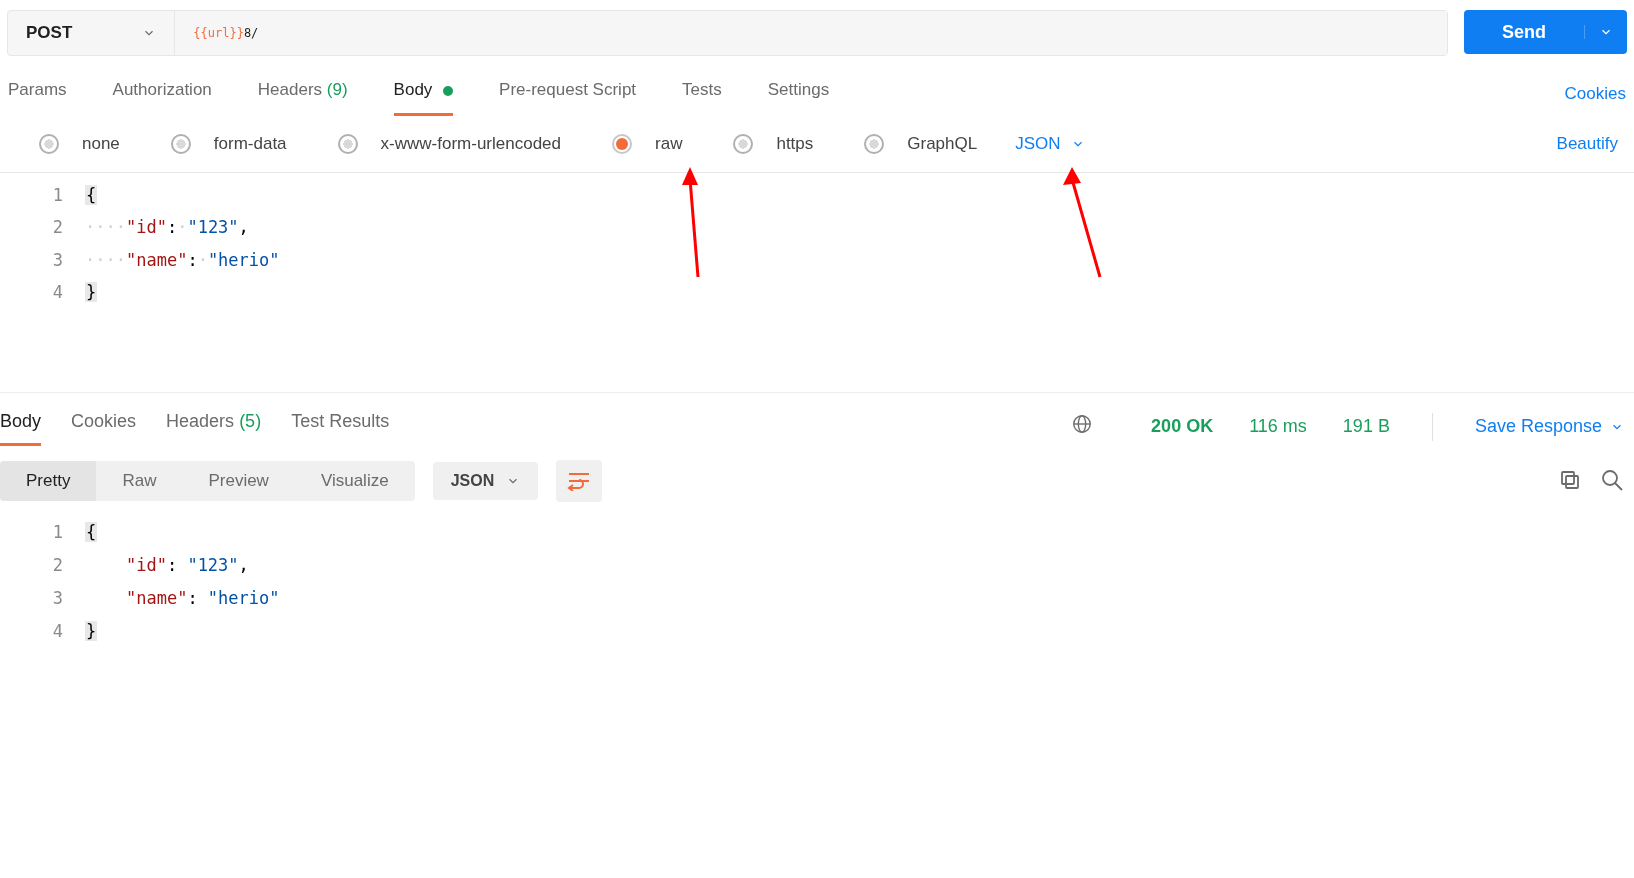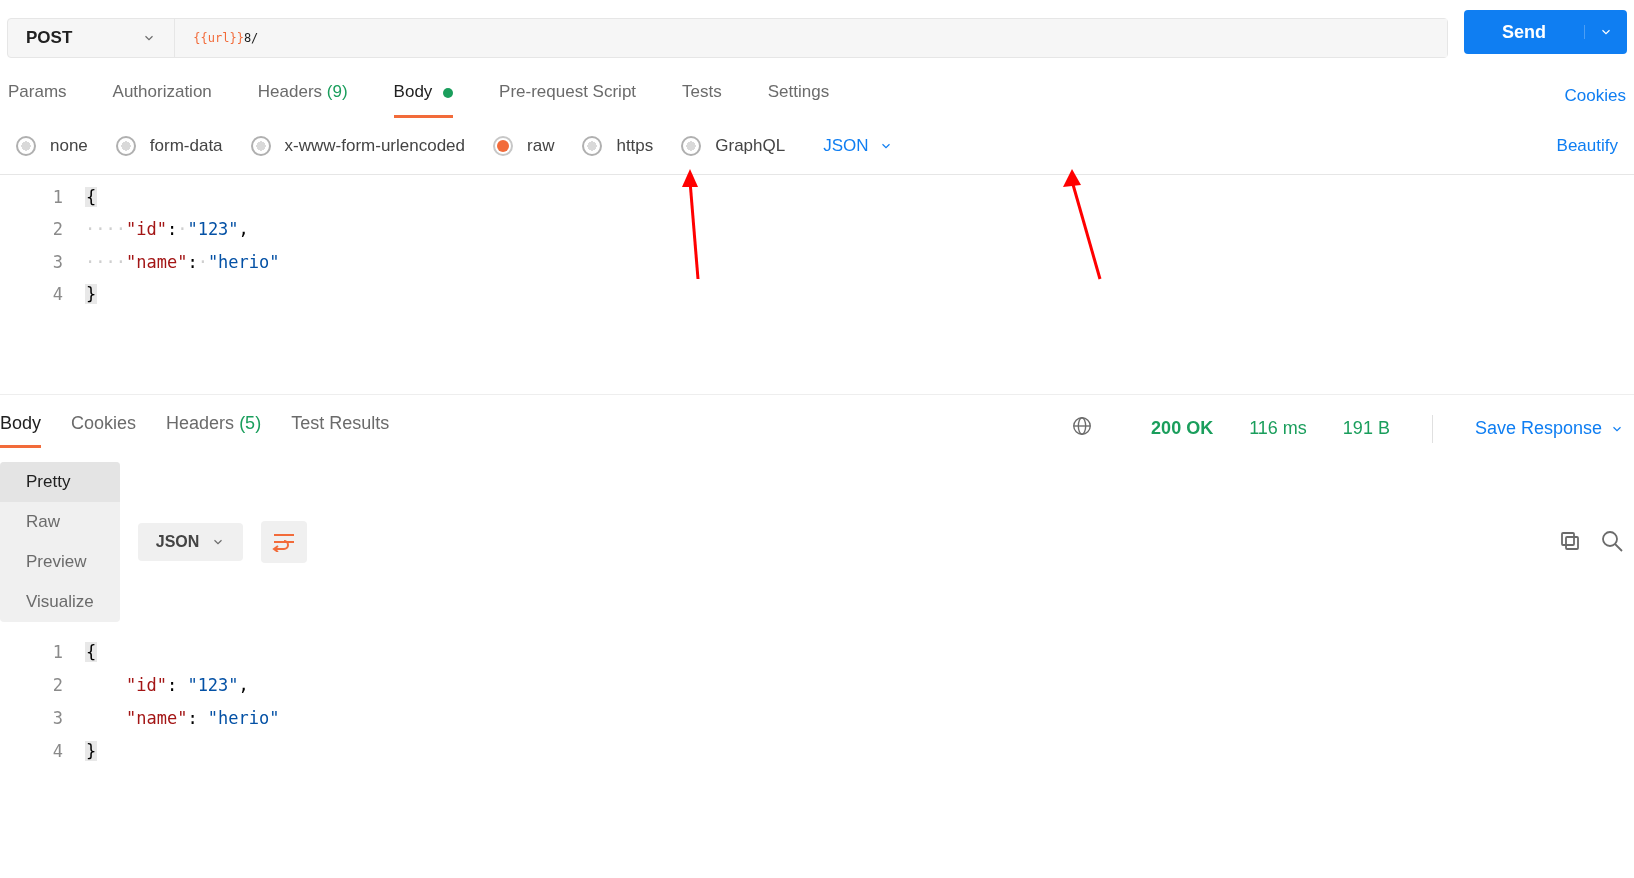--- a/index.html
+++ b/index.html
@@ -1,35 +1,35 @@
 <!DOCTYPE html>
 <html><head>
 <meta charset="utf-8">
 <style>
 * { box-sizing: border-box; margin: 0; padding: 0; }
 body { font-family: -apple-system, BlinkMacSystemFont, "Segoe UI", Arial, sans-serif; font-size: 15px; color: #212121; background: #fff; width: 1634px; }
 .top-row { display: flex; gap: 16px; padding: 10px 7px 10px 7px; align-items: stretch; }
-.method-url { display: flex; flex: 1; border: 1px solid #e6e6e6; border-radius: 4px; background: #f6f6f6; height: 40px; margin-top: 8px; }
+.method-url { display: flex; flex: 1; border: 1px solid #e6e6e6; border-radius: 4px; background: #f6f6f6; height: 46px; }
 .method-select { display: flex; align-items: center; padding: 0 18px 0 18px; font-weight: 600; font-size: 17px; color: #212121; border-right: 1px solid #e6e6e6; cursor: pointer; gap: 70px; }
 .url-input { flex: 1; display: flex; align-items: center; padding: 0 18px; font-family: "SF Mono", Monaco, Consolas, monospace; font-size: 12px; background: #f6f6f6; }
 .url-var { color: #f26b3a; }
 .url-rest { color: #212121; }
 .send-btn { display: flex; align-items: center; background: #0f7ef2; color: #fff; border-radius: 4px; font-weight: 600; font-size: 18px; cursor: pointer; height: 44px; }
 .send-btn-main { padding: 0 38px; }
 .send-btn-drop { padding: 0 14px; border-left: 1px solid rgba(255,255,255,0.25); display: flex; align-items: center; }
 .req-tabs { display: flex; gap: 46px; padding: 6px 8px 0 8px; align-items: center; font-size: 17px; color: #6b6b6b; }
 .req-tab { padding: 8px 0 16px 0; cursor: pointer; position: relative; }
 .req-tab.active { color: #212121; font-weight: 500; }
 .req-tab.active::after { content: ""; position: absolute; left: 0; right: 0; bottom: 0; height: 3px; background: #f26b3a; }
 .headers-count { color: #1a9e5c; }
 .body-dot { display: inline-block; width: 10px; height: 10px; border-radius: 50%; background: #1a9e5c; margin-left: 6px; vertical-align: middle; }
 .req-tabs .spacer { flex: 1; }
 .link-blue { color: #0f7ef2; cursor: pointer; font-size: 17px; }
 .body-type-row { display: flex; align-items: center; gap: 28px; padding: 18px 16px 18px 16px; font-size: 17px; color: #444; }
-.radio-opt { display: flex; align-items: center; gap: 14px; cursor: pointer; }
+.radio-opt { display: flex; align-items: center; gap: 23px; cursor: pointer; margin-left: 23px; }
 .radio-circle { width: 20px; height: 20px; border-radius: 50%; border: 2px solid #b0b0b0; background: #fff; display: flex; align-items: center; justify-content: center; }
 .radio-circle.unchecked-fill { background: radial-gradient(circle, #d9d9d9 40%, #fff 41%); border-color: #b0b0b0; }
 .radio-circle.checked { border-color: #c7c7c7; background: #fff; }
 .radio-circle.checked::after { content: ""; width: 12px; height: 12px; border-radius: 50%; background: #f26b3a; }
 .body-type-row .fmt { color: #0f7ef2; display: flex; align-items: center; gap: 10px; margin-left: 10px; }
 .body-type-row .spacer { flex: 1; }
 .editor { border-top: 1px solid #e6e6e6; font-family: "SF Mono", Monaco, Consolas, monospace; font-size: 17px; line-height: 1.9; position: relative; min-height: 220px; padding-top: 6px; }
 .editor-line { display: flex; }
 .gutter { width: 85px; text-align: right; color: #8a8a8a; padding-right: 22px; user-select: none; }
 .code { flex: 1; white-space: pre; position: relative; }
@@ -43,21 +43,21 @@
 .resp-tab { padding: 4px 0 14px 0; cursor: pointer; position: relative; }
 .resp-tab.active { color: #212121; }
 .resp-tab.active::after { content: ""; position: absolute; left: 0; right: 0; bottom: 0; height: 3px; background: #f26b3a; }
 .resp-tabs .spacer { flex: 1; }
 .globe-icon svg { width: 22px; height: 22px; }
 .status-ok { color: #1a9e5c; }
 .status-pair { color: #1a9e5c; margin-left: 6px; }
 .divider-v { width: 1px; height: 28px; background: #e0e0e0; margin: 0 12px; }
 .save-resp { color: #0f7ef2; display: flex; align-items: center; gap: 8px; cursor: pointer; padding-right: 10px; }
 .view-row { display: flex; align-items: center; gap: 0; padding: 14px 0 8px 0; }
-.view-seg { display: flex; background: #f0f0f0; border-radius: 4px; overflow: hidden; flex-direction: column; }
+.view-seg { display: flex; background: #f0f0f0; border-radius: 4px; overflow: hidden; }
 .view-btn { padding: 10px 26px; font-size: 17px; color: #6b6b6b; cursor: pointer; }
 .view-btn.active { background: #e4e4e4; color: #212121; font-weight: 500; }
 .resp-fmt { margin-left: 18px; background: #f0f0f0; border-radius: 4px; padding: 10px 18px; display: flex; align-items: center; gap: 12px; font-size: 16px; color: #444; cursor: pointer; font-weight: 600; }
 .wrap-btn { margin-left: 18px; background: #f0f0f0; border-radius: 4px; width: 46px; height: 42px; display: flex; align-items: center; justify-content: center; cursor: pointer; }
 .wrap-btn svg { width: 24px; height: 20px; stroke: #f26b3a; }
 .view-row .spacer { flex: 1; }
 .tool-icons { display: flex; gap: 18px; padding-right: 10px; }
 .tool-icons svg { width: 24px; height: 24px; stroke: #6b6b6b; fill: none; }
 .resp-editor { font-family: "SF Mono", Monaco, Consolas, monospace; font-size: 17px; line-height: 1.95; padding-top: 6px; }
 .chev { width: 14px; height: 14px; }

